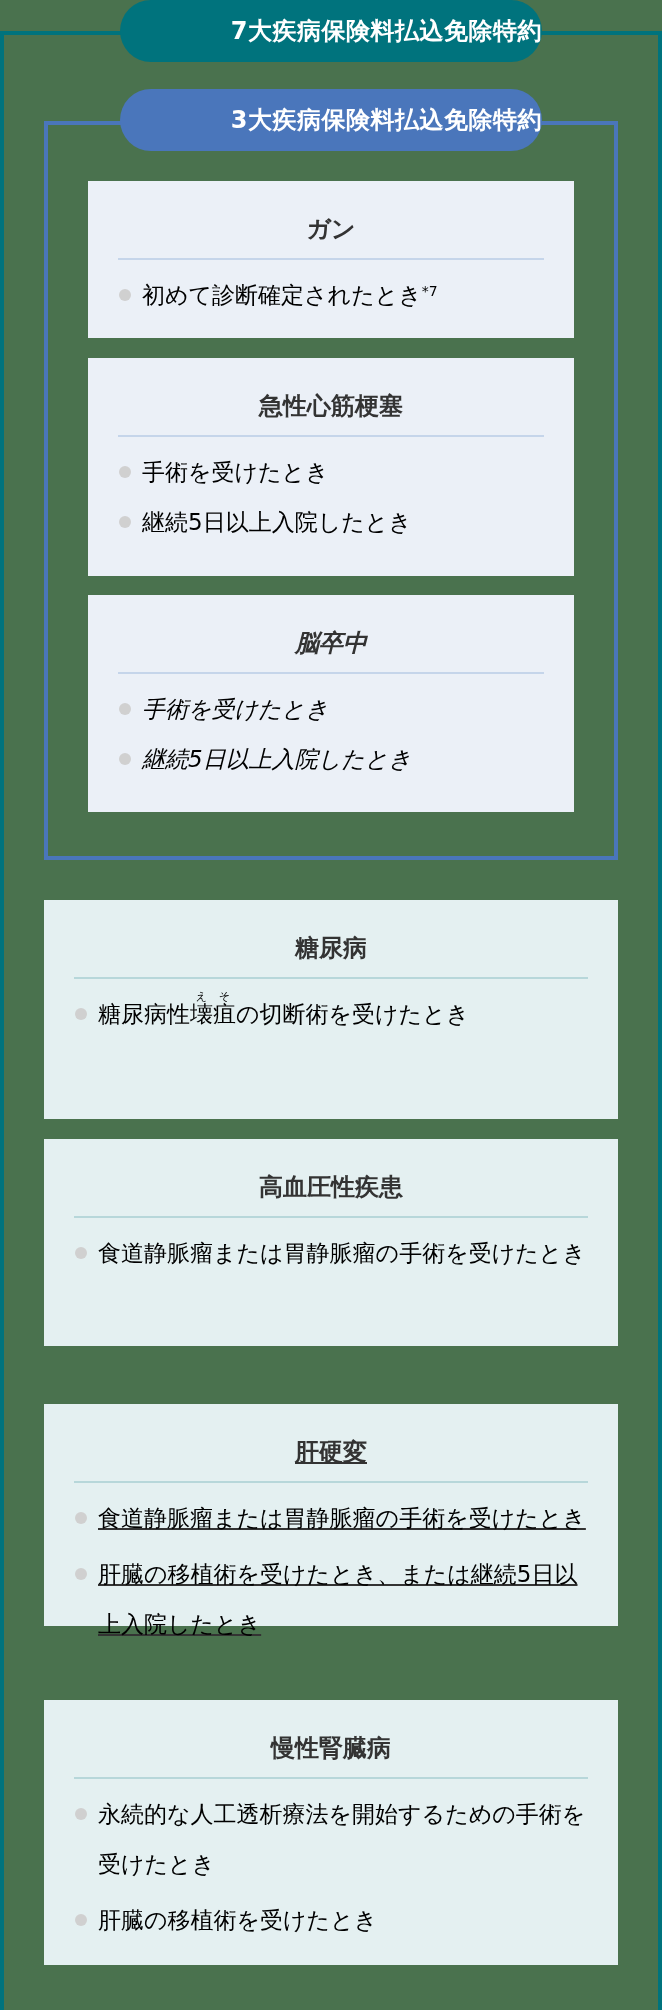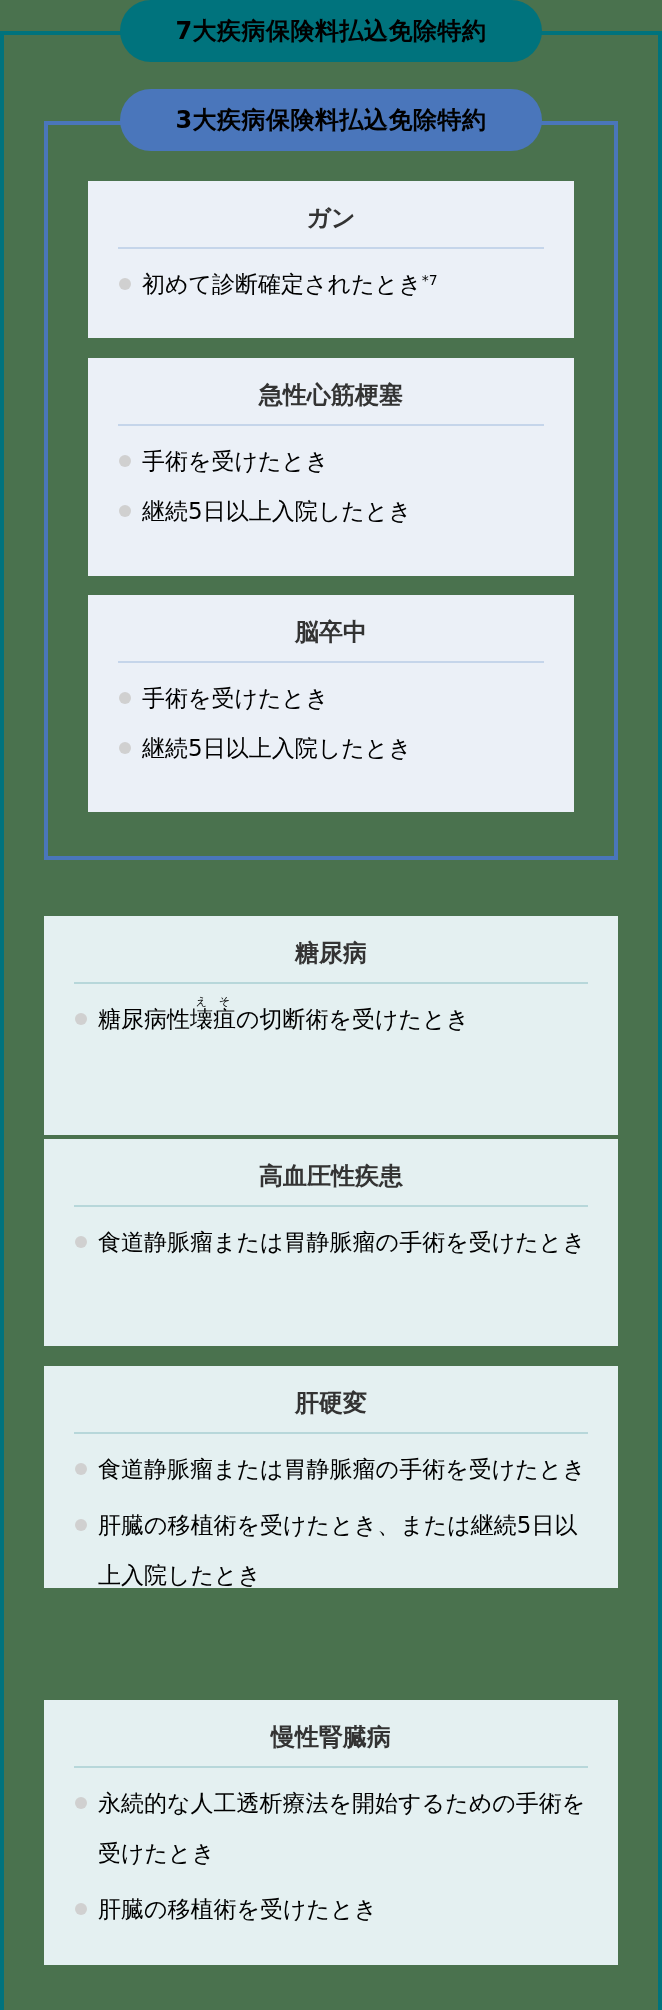--- a/index.html
+++ b/index.html
@@ -12,33 +12,33 @@
   .outer-frame {
     position:absolute; left:0; top:31px; width:654px; height:1975px;
     border:4px solid #00737d; border-bottom-width:4px;
   }
   .inner-frame {
     position:absolute; left:44px; top:121px; width:566px; height:731px;
     border:4px solid #4a76bb;
   }
   .pill {
     position:absolute; left:120px; width:422px; height:62px;
-    border-radius:31px; color:#000000; font-weight:bold; font-size:24px;
-    display:flex; align-items:center; justify-content:center; letter-spacing:0.5px;
+    border-radius:31px; color:#ffffff; font-weight:bold; font-size:24px;
+    display:flex; align-items:center; justify-content:flex-end; letter-spacing:0.5px;
   }
   .pill-7 { top:0; background:#00737d; }
   .pill-3 { top:89px; background:#4a76bb; }
 
   .card { position:absolute; box-sizing:border-box; }
   .card-3 { left:88px; width:486px; background:#ebf0f7; }
   .card-7 { left:44px; width:574px; background:#e4f0f1; }
 
   .card-title {
     text-align:center; font-weight:bold; font-size:24px; color:#333;
-    padding-top:22px; height:44px; line-height:30px;
+    padding-top:33px; height:44px; line-height:30px;
   }
   .divider { height:2px; margin:0 30px; }
   .card-3 .divider { background:#c5d5ea; }
   .card-7 .divider { background:#b7d7da; }
 
   .items { list-style:none; margin:0; padding:10px 30px 0 30px; }
   .item {
     position:relative; padding-left:24px; font-size:23px; line-height:50px;
     color:#000000;
   }
@@ -81,36 +81,36 @@
       <span class="bullet"></span>
       <span>手術を受けたとき</span>
     </li>
     <li class="item">
       <span class="bullet"></span>
       <span>継続5日以上入院したとき</span>
     </li>
   </ul>
 </div>
 
-<div class="card card-3" style="top:595px;height:217px;">
+<div class="card card-3" style="top:595px;height:217px;font-style:italic;">
   <div class="card-title">脳卒中</div>
   <div class="divider"></div>
   <ul class="items">
     <li class="item">
       <span class="bullet"></span>
       <span>手術を受けたとき</span>
     </li>
     <li class="item">
       <span class="bullet"></span>
       <span>継続5日以上入院したとき</span>
     </li>
   </ul>
 </div>
 
-<div class="card card-7" style="top:900px;height:219px;margin-top:16px;">
+<div class="card card-7" style="top:900px;height:219px;">
   <div class="card-title">糖尿病</div>
   <div class="divider"></div>
   <ul class="items">
     <li class="item">
       <span class="bullet"></span>
       <span>糖尿病性</span><ruby><span>壊</span><rt>え</rt></ruby><ruby><span>疽</span><rt>そ</rt></ruby><span>の切断術を受けたとき</span>
     </li>
   </ul>
 </div>
 
@@ -118,21 +118,21 @@
   <div class="card-title">高血圧性疾患</div>
   <div class="divider"></div>
   <ul class="items">
     <li class="item">
       <span class="bullet"></span>
       <span>食道静脈瘤または胃静脈瘤の手術を受けたとき</span>
     </li>
   </ul>
 </div>
 
-<div class="card card-7" style="top:1366px;height:222px;">
+<div class="card card-7" style="top:1404px;height:222px;text-decoration:underline;">
   <div class="card-title">肝硬変</div>
   <div class="divider"></div>
   <ul class="items">
     <li class="item">
       <span class="bullet"></span>
       <span>食道静脈瘤または胃静脈瘤の手術を受けたとき</span>
     </li>
     <li class="item" style="margin-top:6px;">
       <span class="bullet"></span>
       <span>肝臓の移植術を受けたとき、または継続5日以上入院したとき</span>

